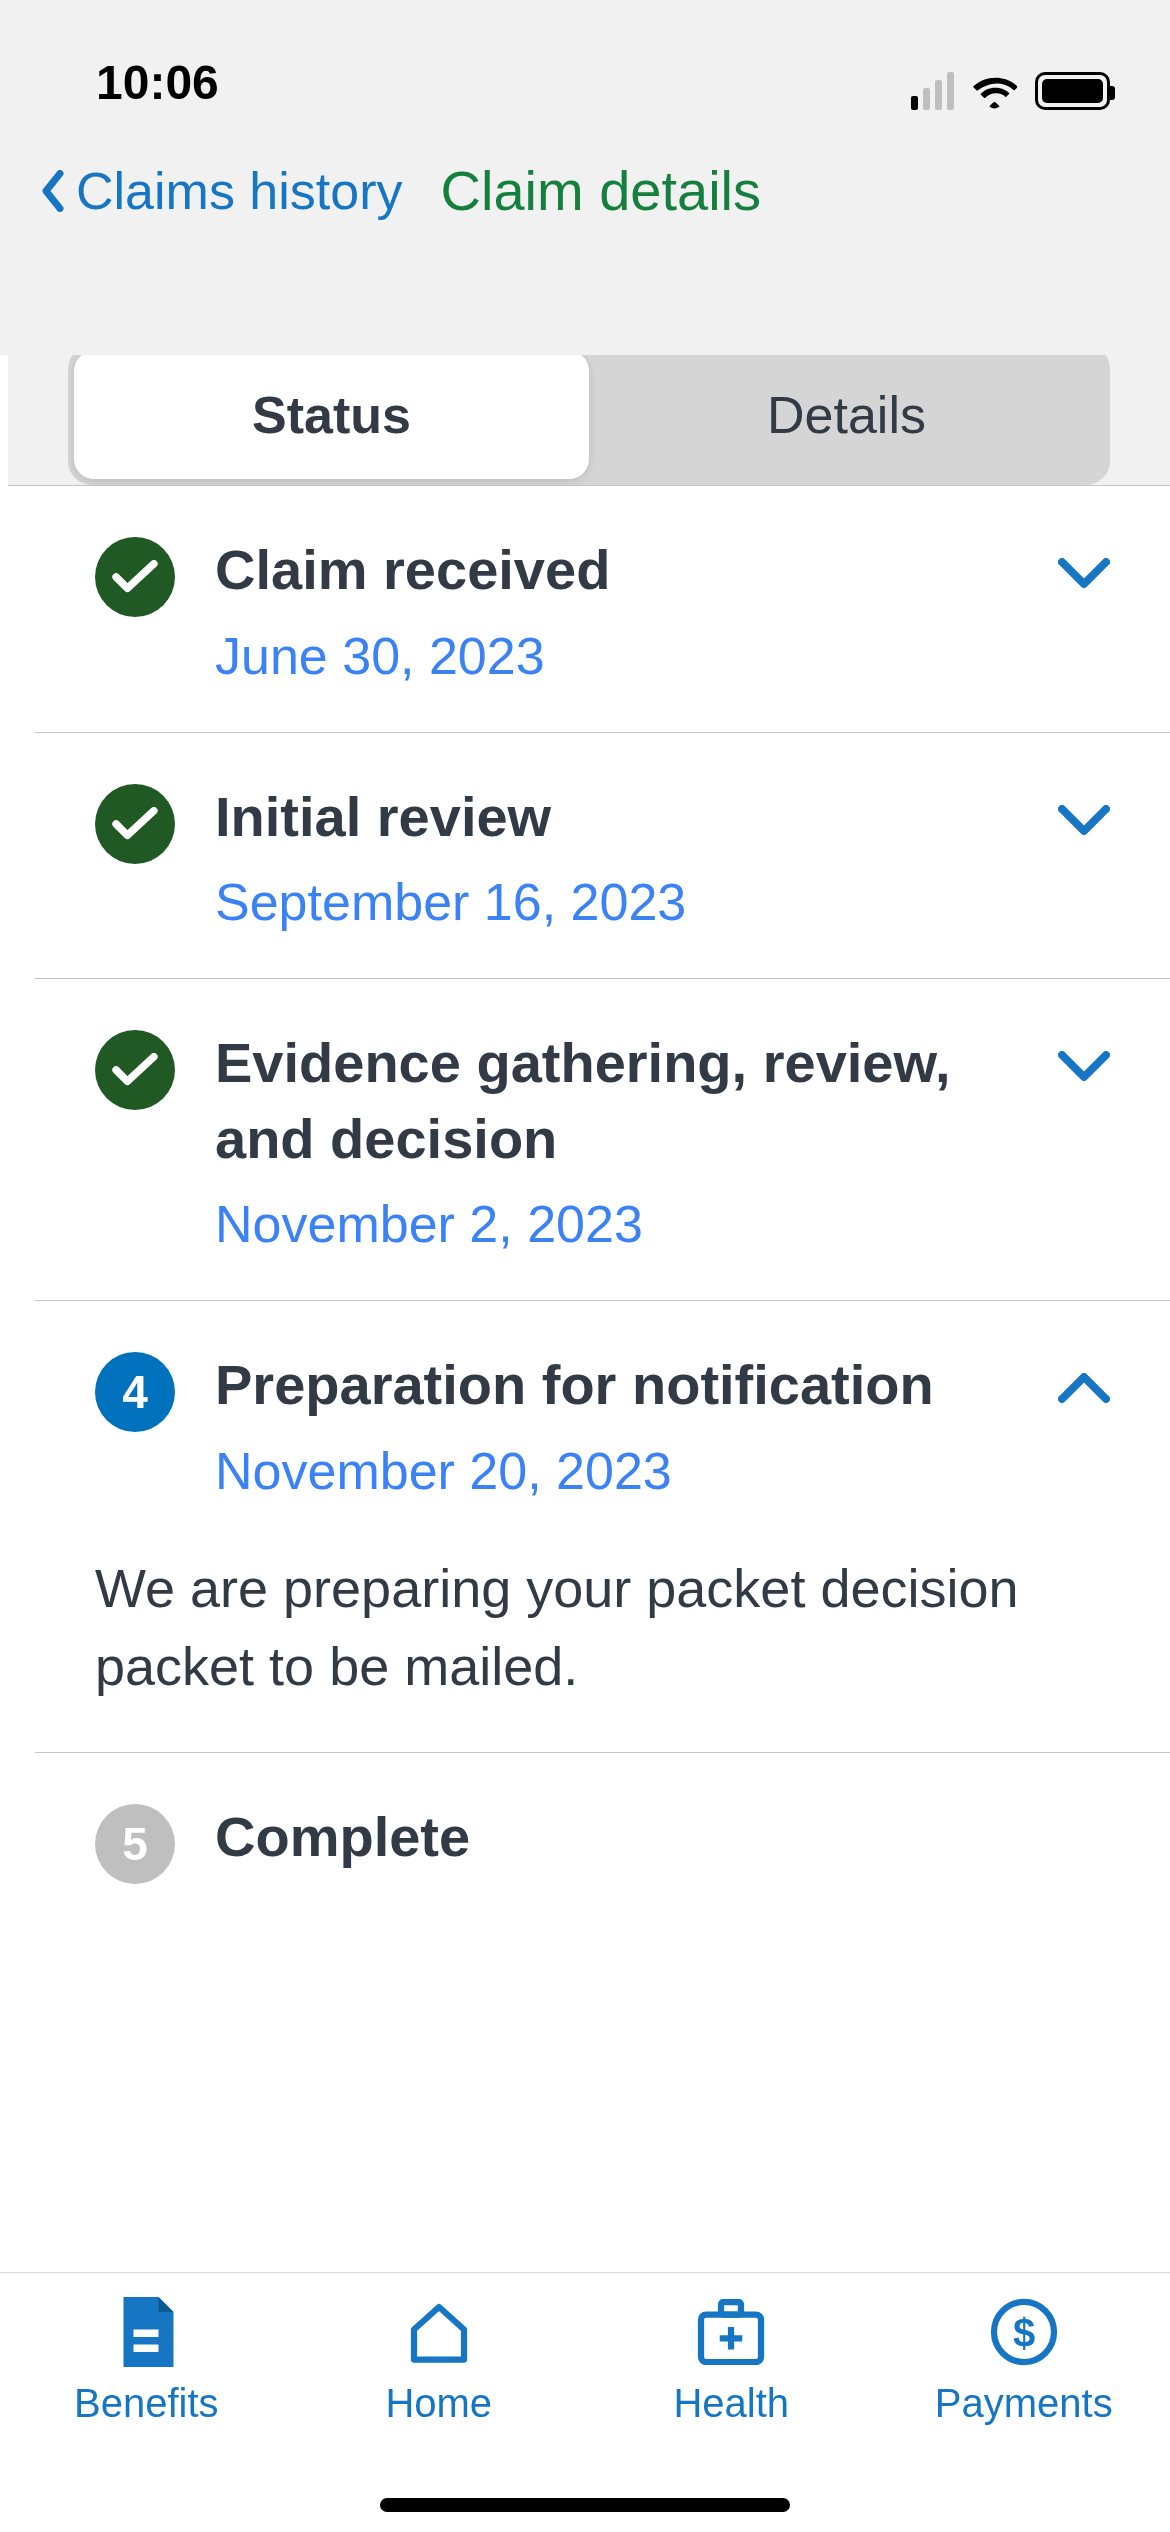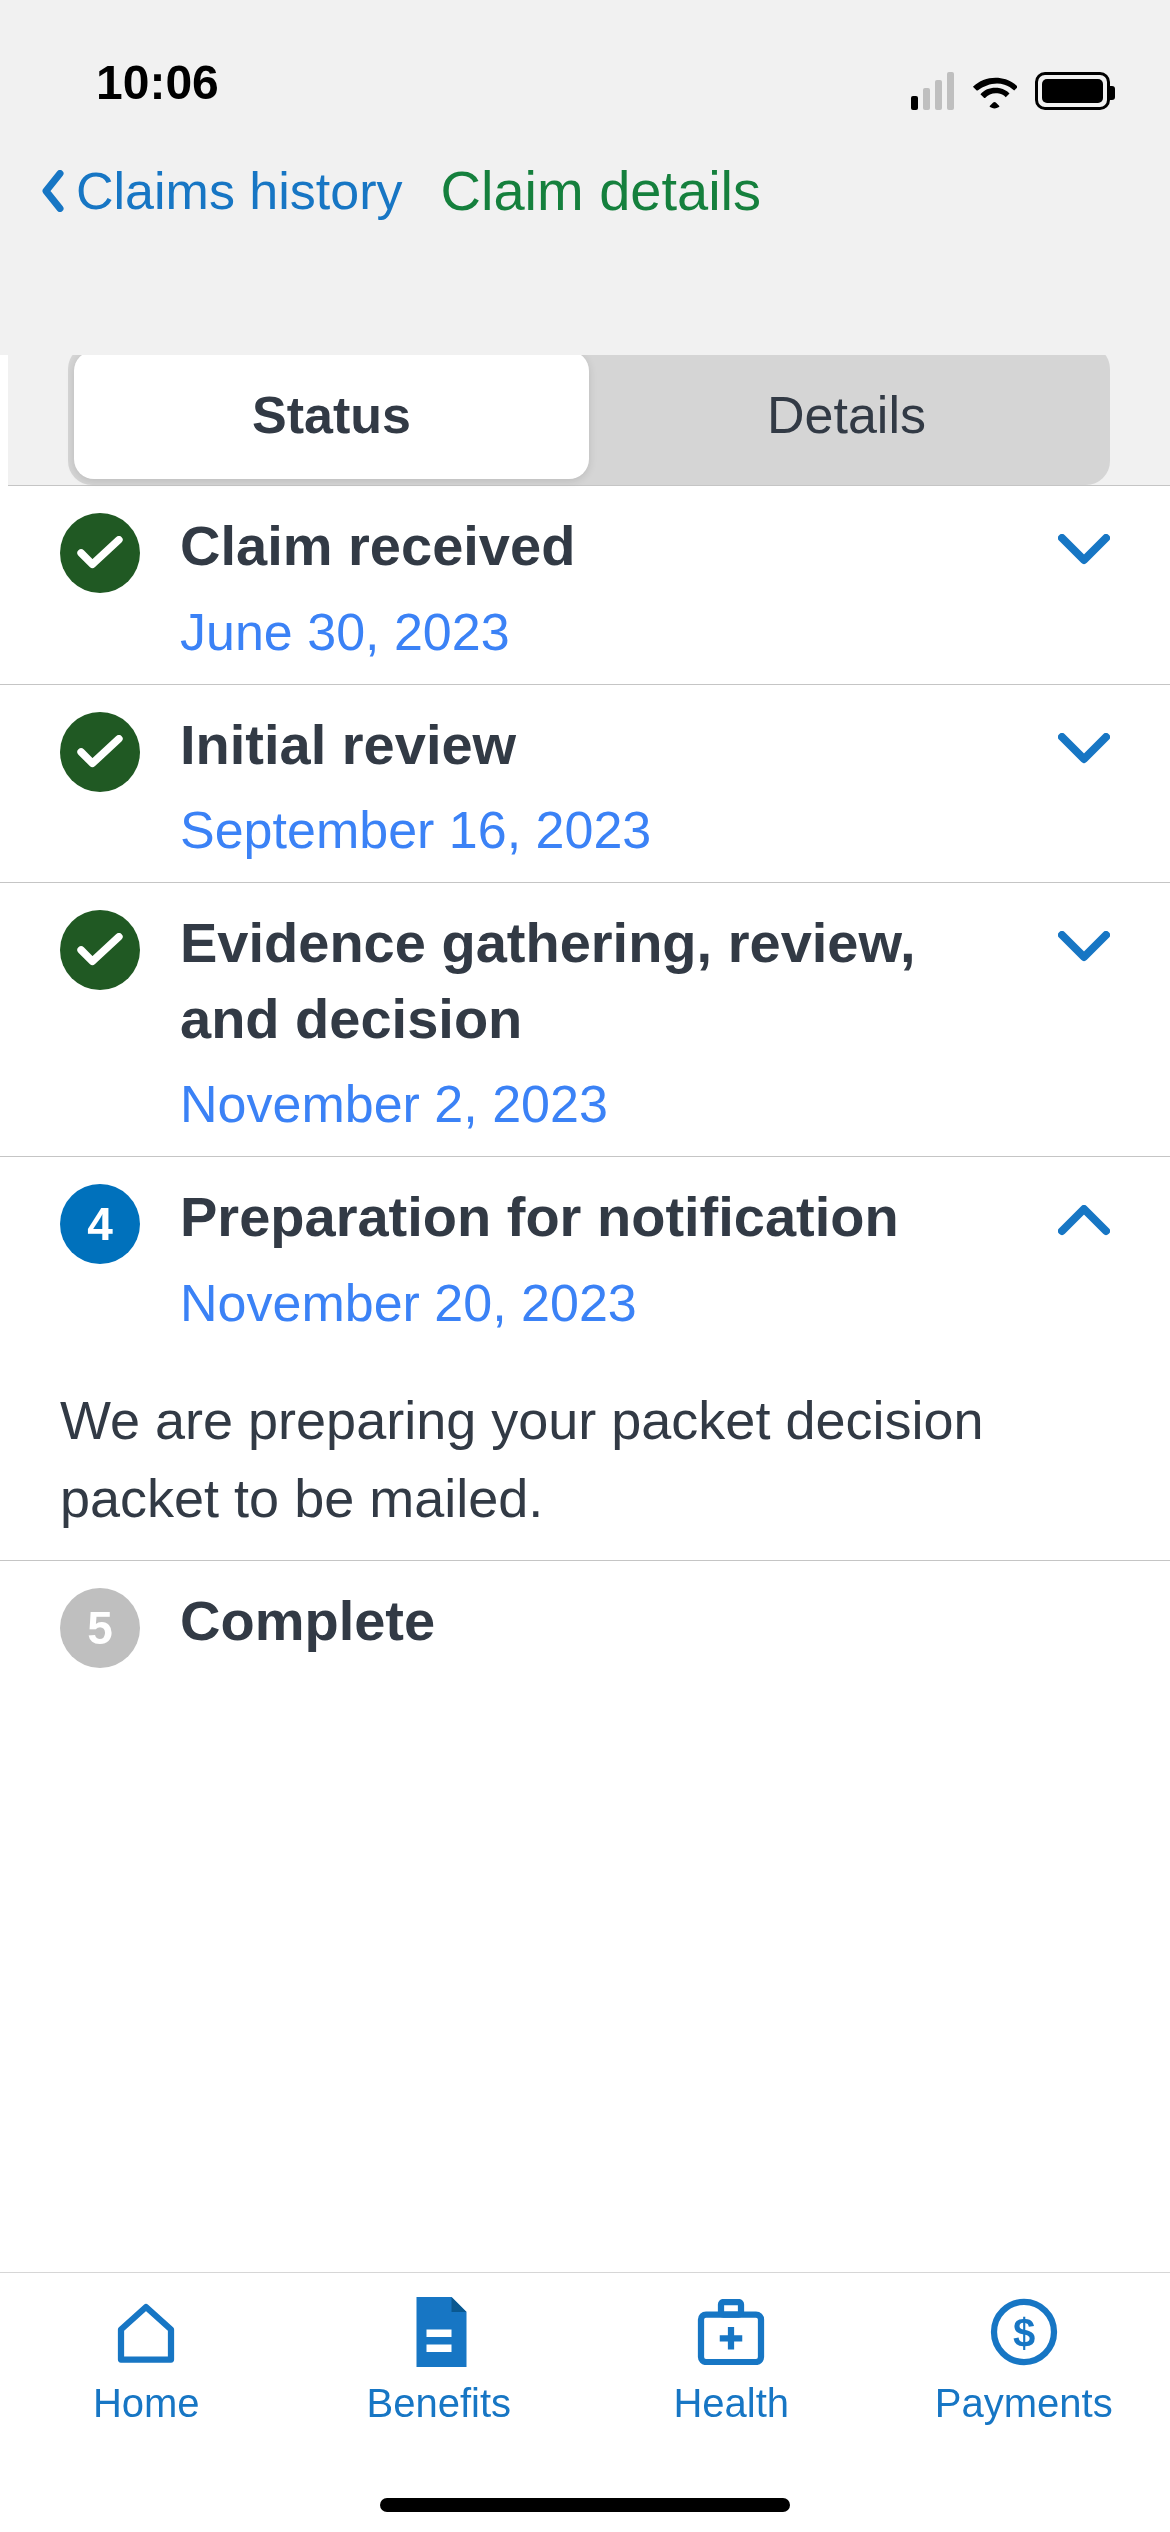--- a/index.html
+++ b/index.html
@@ -103,21 +103,22 @@
     }
     .tab.active {
       background: #fff;
       font-weight: 700;
       box-shadow: 0 2px 8px rgba(0,0,0,0.12);
     }
 
     .steps { background: #fff; }
     .step {
       border-bottom: 1px solid #c5c5c5;
-      padding: 22px 60px;
+      padding: 46px 60px;
+      margin-left: 35px;
     }
     .step-row {
       display: flex;
       align-items: flex-start;
       gap: 40px;
     }
     .step-circle {
       width: 80px; height: 80px;
       border-radius: 50%;
       display: flex;
@@ -308,40 +309,40 @@
       <div class="step-content">
         <div class="step-title">Complete</div>
       </div>
     </div>
   </div>
 
 </div>
 
 <div class="bottom-nav">
   <div class="nav-item">
-    <div class="nav-icon">
-      <svg width="70" height="70" viewBox="0 0 28 28">
-          <path fill="none" stroke="#1776c4" stroke-width="2.5" stroke-linejoin="round" d="M4 13 L14 4 L24 13 L24 25 L4 25 Z"></path>
-        </svg>
-    </div>
-    <div class="nav-label">Home</div>
-  </div>
-  <div class="nav-item">
     <div class="nav-icon active">
       <svg width="56" height="70" viewBox="0 0 22 28">
           <path fill="#1776c4" d="M2 0 L16 0 L22 6 L22 28 L2 28 Z"></path>
           <rect x="6" y="13" width="10" height="3" fill="#fff"></rect>
           <rect x="6" y="19" width="10" height="3" fill="#fff"></rect>
           <path fill="#0a5890" d="M16 0 L16 6 L22 6 Z"></path>
         </svg>
     </div>
     <div class="nav-label">Benefits</div>
   </div>
   <div class="nav-item">
     <div class="nav-icon">
+      <svg width="70" height="70" viewBox="0 0 28 28">
+          <path fill="none" stroke="#1776c4" stroke-width="2.5" stroke-linejoin="round" d="M4 13 L14 4 L24 13 L24 25 L4 25 Z"></path>
+        </svg>
+    </div>
+    <div class="nav-label">Home</div>
+  </div>
+  <div class="nav-item">
+    <div class="nav-icon">
       <svg width="70" height="66" viewBox="0 0 28 26">
           <rect x="2" y="6" width="24" height="19" rx="2" fill="none" stroke="#1776c4" stroke-width="2.5"></rect>
           <rect x="10" y="1" width="8" height="5" rx="1" fill="none" stroke="#1776c4" stroke-width="2.5"></rect>
           <path stroke="#1776c4" stroke-width="2.5" d="M14 11 L14 20 M9.5 15.5 L18.5 15.5"></path>
         </svg>
     </div>
     <div class="nav-label">Health</div>
   </div>
   <div class="nav-item">
     <div class="nav-icon">

